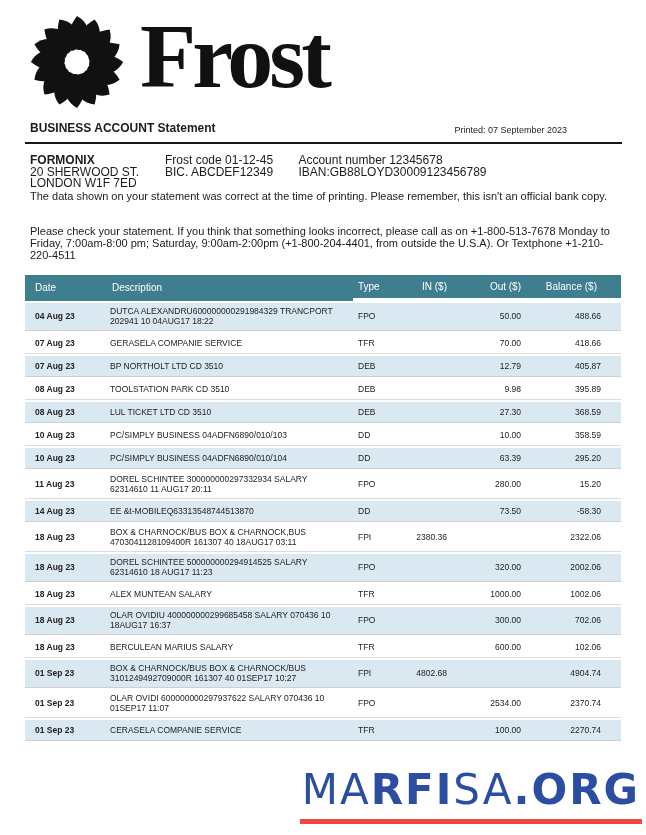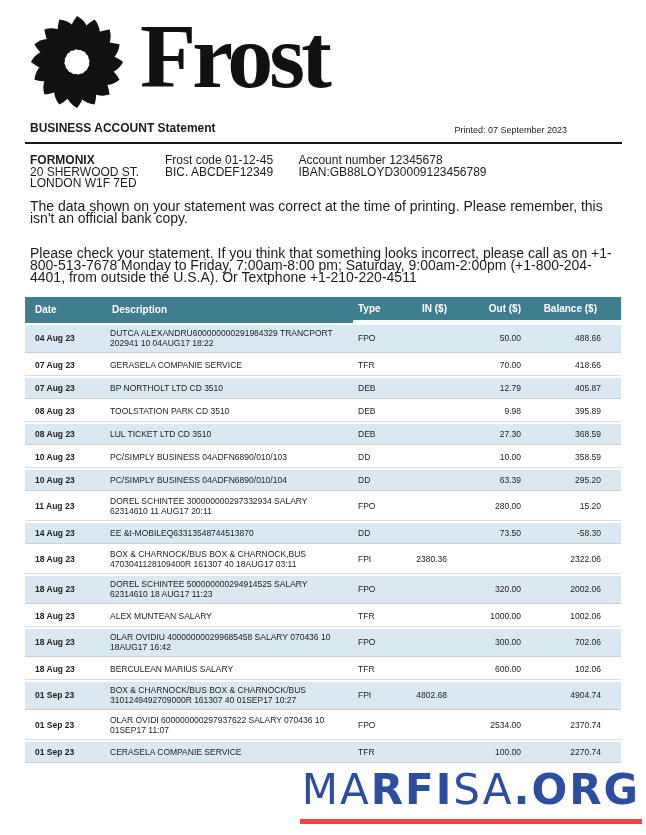--- a/index.html
+++ b/index.html
@@ -21,29 +21,29 @@
     margin:8px 24px 0 25px; padding-bottom:7px;
     border-bottom:2px solid var(--rule-black,#161616);
   }
   .statement-title { font-size:12px; font-weight:bold; margin-left:5px; }
   .printed { font-size:9px; padding-right:55px; }
   
   .info-row { display:flex; margin:11px 25px 0 30px; font-size:12px; line-height:11.5px; }
   .addr { width:135px; }
   .addr .name { font-weight:bold; }
   .acct .sp { margin-left:22px; }
-  .notice { margin:10px 30px 0 30px; font-size:14px; line-height:12px; }
+  .notice { margin:0 30px 0 30px; font-size:11px; line-height:12px; }
   .check-notice { margin-top:23px; width:588px; }
   
   table.txn {
     border-collapse:separate; border-spacing:0 2px; table-layout:fixed;
     margin:12px 0 0 25px; width:596px; font-size:8.5px;
   }
   thead th {
-    background:var(--header-teal,#3e7e8e); color:#fff; font-weight:bold;
+    background:var(--header-teal,#3e7e8e); color:#fff; font-weight:normal;
     font-size:10px; height:23px; padding:0; text-align:left;
   }
   thead th.u { border-bottom:3px solid #ffffff;margin-top:20px; }
   th.c-date { padding-left:10px; }
   th.c-desc { padding-left:2px; }
   th.c-type { padding-left:5px; }
   th.num { text-align:right; }
   th.c-in  { padding-right:2px; }
   th.c-out { padding-right:1px; }
   th.c-bal { padding-right:24px; }
@@ -240,21 +240,21 @@
         <tr>
       <td class="c-date">18 Aug 23</td>
       <td class="c-desc">ALEX MUNTEAN SALARY</td>
       <td class="c-type">TFR</td>
       <td class="c-in num"></td>
       <td class="c-out num">1000.00</td>
       <td class="c-bal num">1002.06</td>
     </tr>
         <tr class="alt">
       <td class="c-date">18 Aug 23</td>
-      <td class="c-desc">OLAR OVIDIU 400000000299685458 SALARY 070436 10 18AUG17 16:42</td>
+      <td class="c-desc">OLAR OVIDIU 400000000299685458 SALARY 070436 10 18AUG17 16:37</td>
       <td class="c-type">FPO</td>
       <td class="c-in num"></td>
       <td class="c-out num">300.00</td>
       <td class="c-bal num">702.06</td>
     </tr>
         <tr>
       <td class="c-date">18 Aug 23</td>
       <td class="c-desc">BERCULEAN MARIUS SALARY</td>
       <td class="c-type">TFR</td>
       <td class="c-in num"></td>

